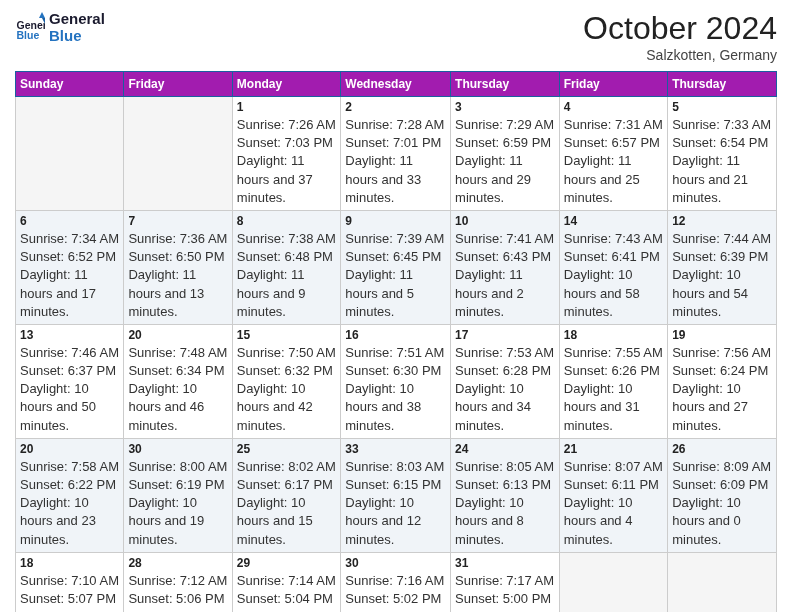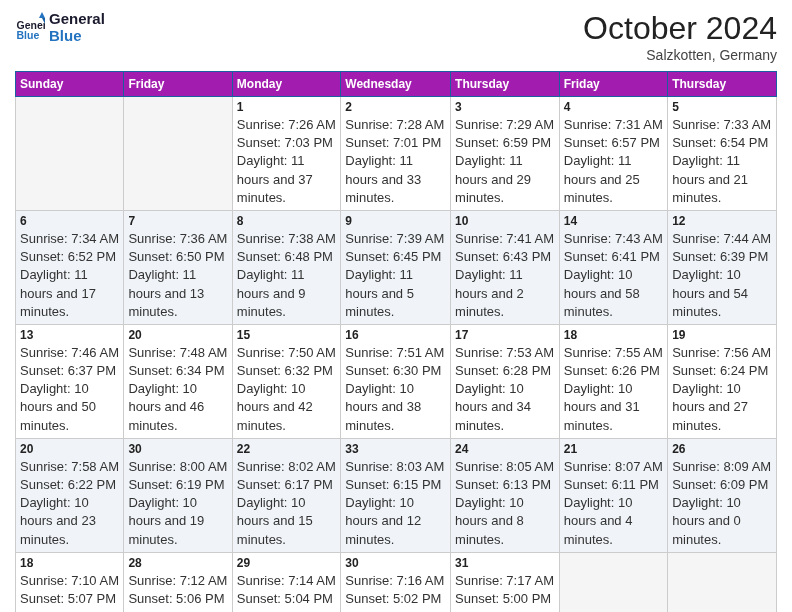--- a/index.html
+++ b/index.html
@@ -207,21 +207,21 @@
         <tr class="row-even">
           <td>
             <span class="day-num">20</span>
             <div class="day-info">Sunrise: 7:58 AM<br>Sunset: 6:22 PM<br>Daylight: 10 hours and 23 minutes.</div>
           </td>
           <td>
             <span class="day-num">30</span>
             <div class="day-info">Sunrise: 8:00 AM<br>Sunset: 6:19 PM<br>Daylight: 10 hours and 19 minutes.</div>
           </td>
           <td>
-            <span class="day-num">22</span>
+            <span class="day-num">25</span>
             <div class="day-info">Sunrise: 8:02 AM<br>Sunset: 6:17 PM<br>Daylight: 10 hours and 15 minutes.</div>
           </td>
           <td>
             <span class="day-num">33</span>
             <div class="day-info">Sunrise: 8:03 AM<br>Sunset: 6:15 PM<br>Daylight: 10 hours and 12 minutes.</div>
           </td>
           <td>
             <span class="day-num">24</span>
             <div class="day-info">Sunrise: 8:05 AM<br>Sunset: 6:13 PM<br>Daylight: 10 hours and 8 minutes.</div>
           </td>

